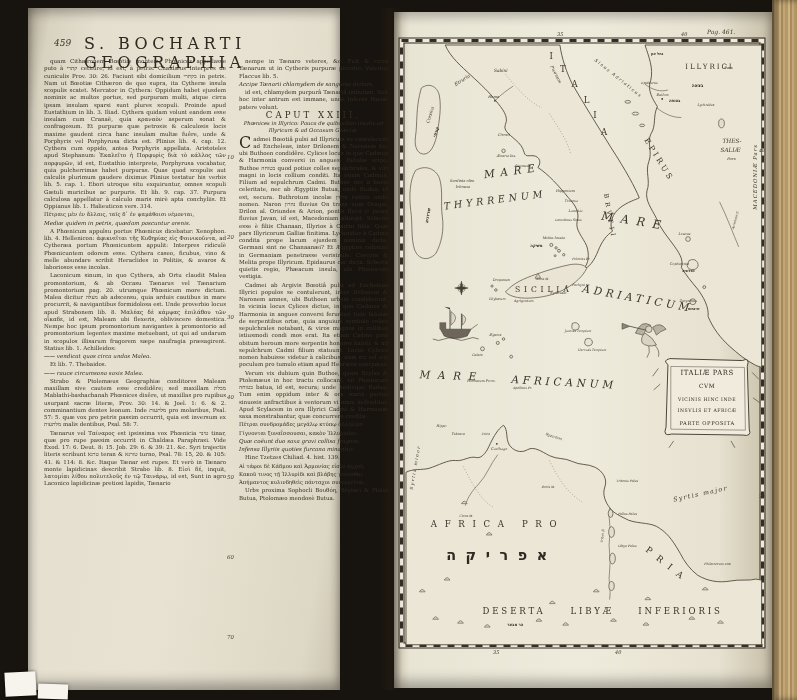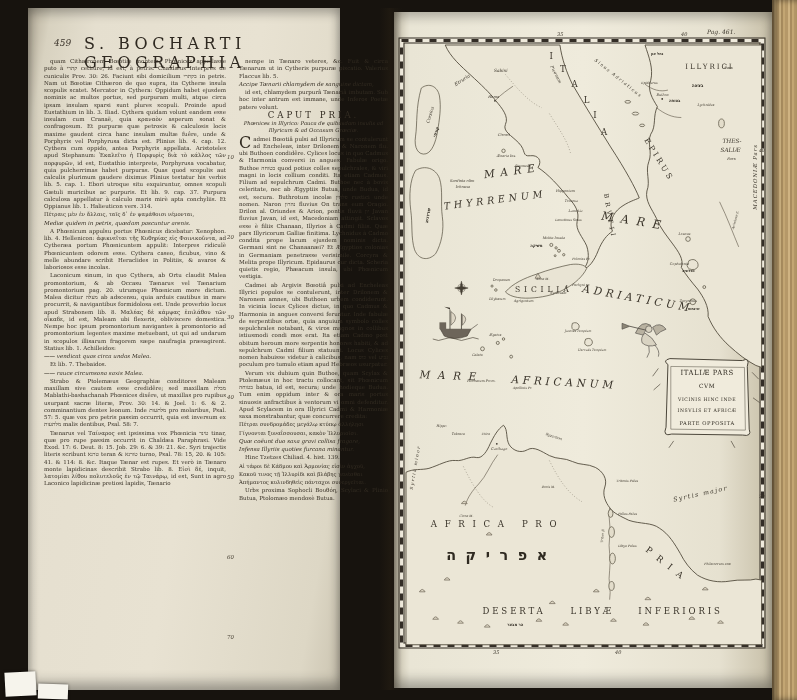--- a/index.html
+++ b/index.html
@@ -89,21 +89,21 @@
           <span class="gnum" style="top: 256px;">30</span>
           <span class="gnum" style="top: 336px;">40</span>
           <span class="gnum" style="top: 416px;">50</span>
           <span class="gnum" style="top: 496px;">60</span>
           <span class="gnum" style="top: 576px;">70</span>
         </div>
       <div class="col col2" id="col2">
           <p class="p-n">nempe in Tænaro veteres, &amp;c. Fuit &amp; circa Tænarum ut in Cytheris purpuræ piscatio. Valerius Flaccus lib. 5.</p>
           <p class="p-v">Accipe Tænarii chlamydem de sanguine dictam,</p>
           <p class="p-n">id est, chlamydem purpurâ Tænariâ imbutam. Sub hoc inter antrum est immane, unde Inferos Poetæ patere volunt.</p>
-          <p class="p-h">CAPUT PRIA.</p>
+          <p class="p-h">CAPUT XXIII.</p>
           <p class="p-s">Phœnices in Illyrico: Pauca de quibusdam insulis ad Illyricum &amp; ad Occasum Græciæ.</p>
           <p class="p-d">Cadmei Bœotiâ pulsi ad Illyricum se contulerunt ad Encheleas, inter Drilonem &amp; Naronem flu. ubi Buthoen condidêre. Cylices locus in quo Cadmus &amp; Harmonia conversi in angues. Fabulæ origo. Buthoe בטוחה quod potius colles sepulchrales, &amp; viri magni in locis collium conditi. Ita etiam Cadmus. Filium ad sepulchrum Cadmi. Buthoe nec à bovis celeritate, nec ab Ægyptiis Butua, unde Budua, id est, secura. Buthrotum incolæ פלחין rustici unde nomen. Naron נהרון fluvius On trans eum Oragio. Drilon al. Oriundes &amp; Arion, pontis fluvii יון Javan fluvius Javan, id est, Macedoniam attingit. Sclavos esse è filiis Chanaan, Illyrios à Cadmi filiis. Quæ pars Illyricorum Galliæ finitima. Lychnidus à Cadmo condita prope lacum ejusdem nominis dicta. Germani sint ne Chanaanæi? Et Ægyptios colonias in Germaniam penetrasse verisimile. Corcyra &amp; Melita prope Illyricum. Epidaurus cur dicta. Scheria quietis regio, Phæacum insula, ubi Phœnicum vestigia.</p>
           <p class="p-n">Cadmei ab Argivis Bœotiâ pulsi ad Encheleas Illyrici populos se contulerunt, inter Drilonem &amp; Naronem amnes, ubi Buthoen urbem condiderunt. In vicinia locus Cylices dictus, in quo Cadmus &amp; Harmonia in angues conversi feruntur. Inde fabulæ de serpentibus ortæ, quia anguium symbolo colles sepulchrales notabant, &amp; viros magnos in collibus istiusmodi condi mos erat. Ita etiam Cadmo post obitum heroum more serpentis honores habiti, &amp; ad sepulchrum Cadmi filium statuunt. Locus Cylices nomen habuisse videtur à calicibus, nam כוס vel גביע poculum pro tumulo etiam apud Hebræos usurpatur.</p>
           <p class="p-n">Verum vix dubium quin Buthoe, quam Scylax &amp; Ptolemæus in hoc tractu collocant, sit Phœnicum בטוחה batua, id est, secura; unde hodieque Budua. Tum enim oppidum inter &amp; ora maris portus sinuosis anfractibus à ventorum vi omni defenditur. Apud Scylacem in ora Illyrici Cadmi &amp; Harmoniæ saxa monstrabantur, quæ concurrere credita:</p>
           <p class="p-g">Πέτραι συνδρομάδες μεγάλῳ κτύπῳ ἀλλήλῃσι</p>
           <p class="p-g">Γίγνονται ξυναΐσσουσαι, κακὸν Ἰλλυριοῖσι.</p>
           <p class="p-v">Quæ coëunt duo saxa gravi collisa fragore,</p>
           <p class="p-v">Infensa Illyriis quoties furcana minantur.</p>
           <p class="p-n">Hinc Tzetzes Chiliad. 4. hist. 139.</p>
           <p class="p-g">Αἱ τάφοι δὲ Κάδμου καὶ Ἁρμονίας εἰσὶν ἀγχοῦ,</p>

